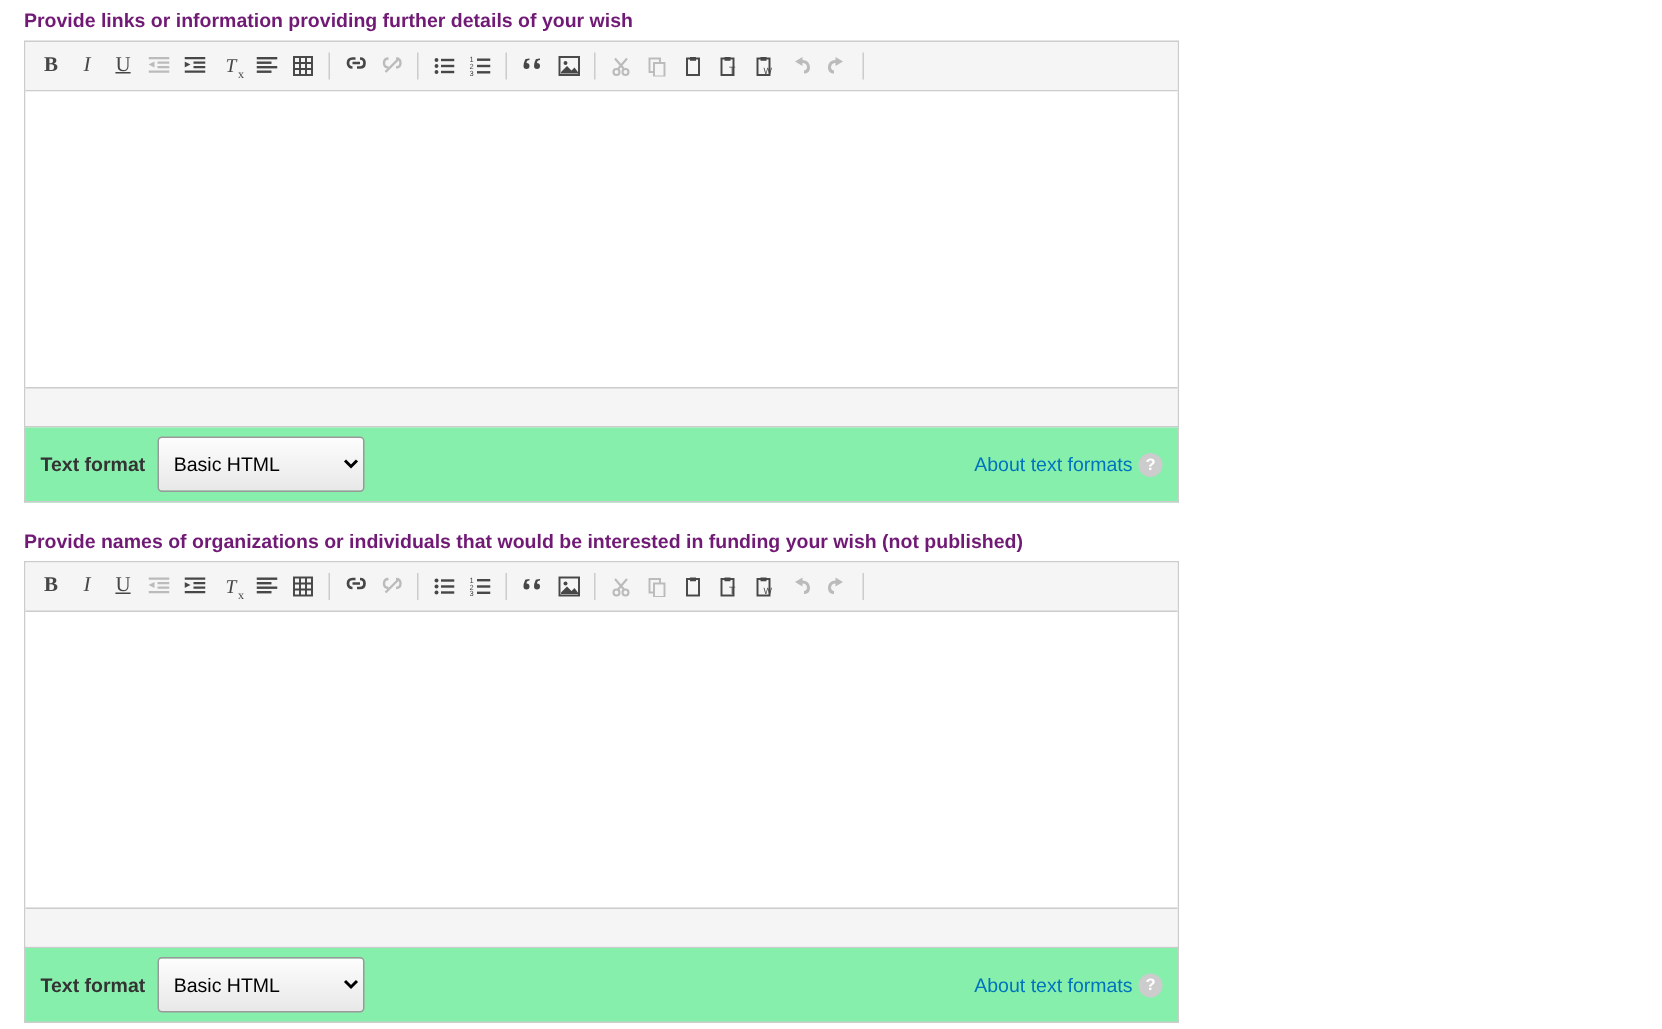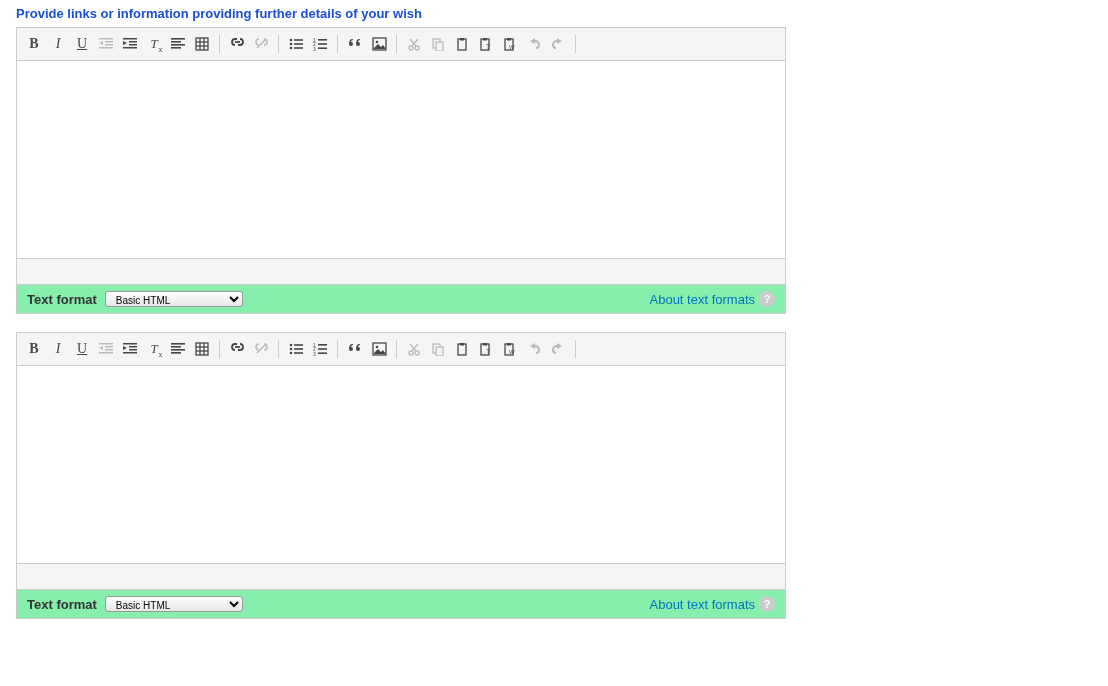--- a/index.html
+++ b/index.html
@@ -1,33 +1,33 @@
 <!DOCTYPE html>
 <html><head>
 <meta charset="utf-8">
 <style>
   * { box-sizing: border-box; margin: 0; padding: 0; }
   body { font-family: "Lucida Grande", "Lucida Sans Unicode", Verdana, sans-serif; font-size: 13px; color: #333; background: #fff; padding: 6px 16px; }
   .field-group { margin-bottom: 18px; max-width: 770px; }
-  .field-label { font-weight: bold; font-size: 13px; color: #1d4ed8; display: block; margin-bottom: 6px; }
+  .field-label { font-weight: bold; font-size: 13px; color: #701a75; display: block; margin-bottom: 6px; }
   .editor-box { border: 1px solid #ccc; background: #fff; }
   .toolbar { background: #f5f5f5; border-bottom: 1px solid #ccc; padding: 5px 6px; display: flex; align-items: center; gap: 2px; }
   .tbtn { width: 22px; height: 22px; display: inline-flex; align-items: center; justify-content: center; cursor: pointer; border-radius: 2px; color: #474747; }
   .tbtn.disabled { color: #bbb; cursor: default; }
   .tbtn strong { font-weight: bold; font-family: Georgia, serif; font-size: 14px; }
   .tbtn em { font-style: italic; font-family: Georgia, serif; font-size: 14px; }
   .tbtn .u { text-decoration: underline; font-family: Georgia, serif; font-size: 14px; }
   .tbtn .tx { font-style: italic; font-family: Georgia, serif; font-size: 13px; position: relative; }
   .tbtn .tx::after { content: "x"; font-size: 8px; font-style: normal; position: absolute; right: -5px; bottom: -2px; }
   .sep { width: 1px; height: 18px; background: #ccc; margin: 0 4px; }
   .editor-area { min-height: 197px; background: #fff; cursor: text; padding: 8px; }
   .editor-footer-bar { height: 26px; background: #f5f5f5; border-top: 1px solid #ccc; }
   .format-row { border: 1px solid #ccc; border-top: none; display: flex; align-items: center; padding: 6px 10px; background: #86efac; }
   .format-label { font-weight: bold; color: #333; font-size: 13px; margin-right: 8px; }
-  .format-select { font-size: 10px; padding: 2px 6px; border: 1px solid #999; background: linear-gradient(#fdfdfd,#e8e8e8); border-radius: 3px; min-width: 138px; height: 16px; }
+  .format-select { font-size: 13px; padding: 2px 6px; border: 1px solid #999; background: linear-gradient(#fdfdfd,#e8e8e8); border-radius: 3px; min-width: 138px; height: 37px; }
   .spacer { flex: 1; }
   .about-link { color: #0073bd; text-decoration: none; font-size: 13px; }
   .help-icon { display: inline-flex; width: 16px; height: 16px; background: #ccc; color: #fff; border-radius: 50%; align-items: center; justify-content: center; font-size: 11px; font-weight: bold; margin-left: 4px; vertical-align: middle; }
   svg { display: block; }
 </style>
 </head>
 <body>
 
 <div class="field-group">
   <label class="field-label">Provide links or information providing further details of your wish</label>
@@ -201,20 +201,21 @@
     <select class="format-select">
       <option>Basic HTML</option>
     </select>
     <span class="spacer"></span>
     <a href="#" class="about-link">About text formats</a>
     <span class="help-icon">?</span>
   </div>
 </div>
 
 <div class="field-group">
+  <label class="field-label">Provide names of organizations or individuals that would be interested in funding your wish (not published)</label>
   <div class="editor-box">
     <div class="toolbar">
       <span class="tbtn">
           <strong>B</strong>
         </span>
       <span class="tbtn">
           <em>I</em>
         </span>
       <span class="tbtn">
           <span class="u">U</span>

